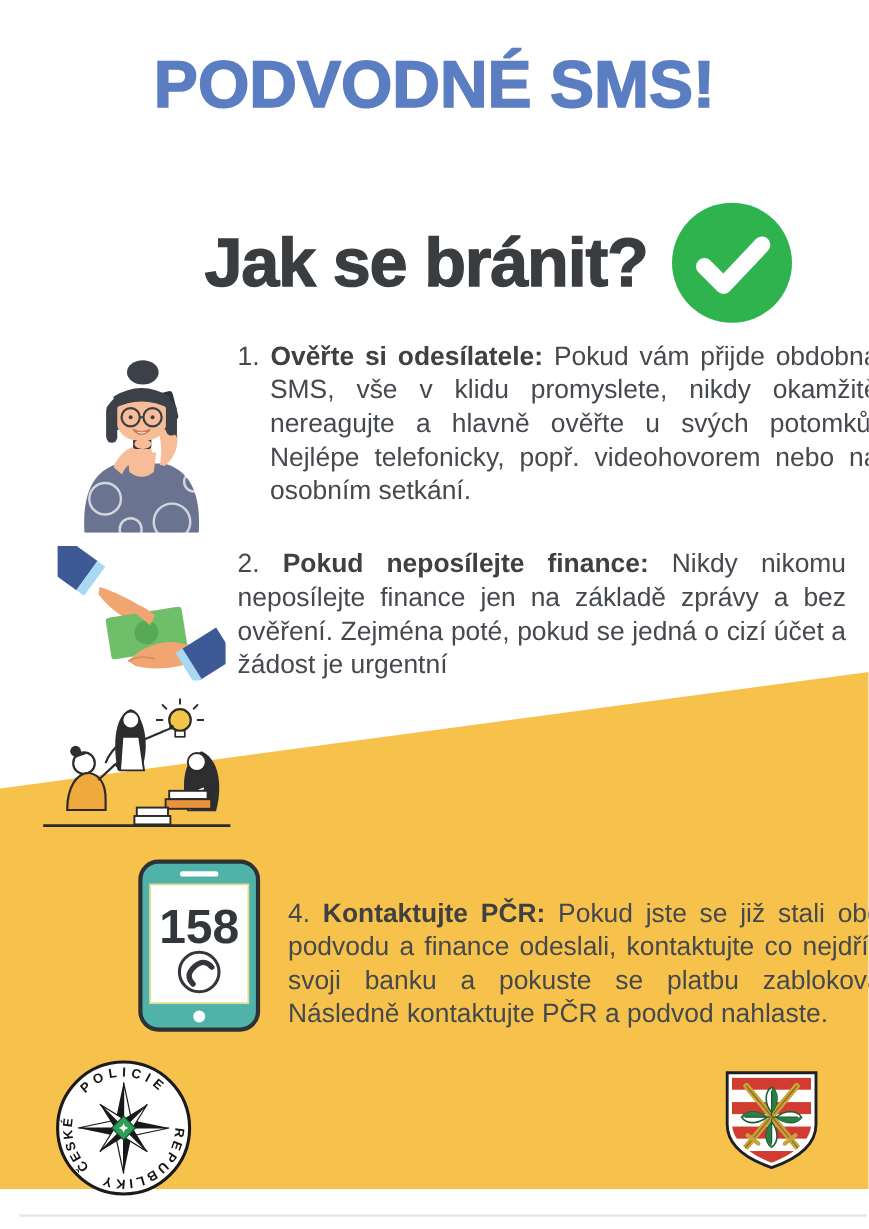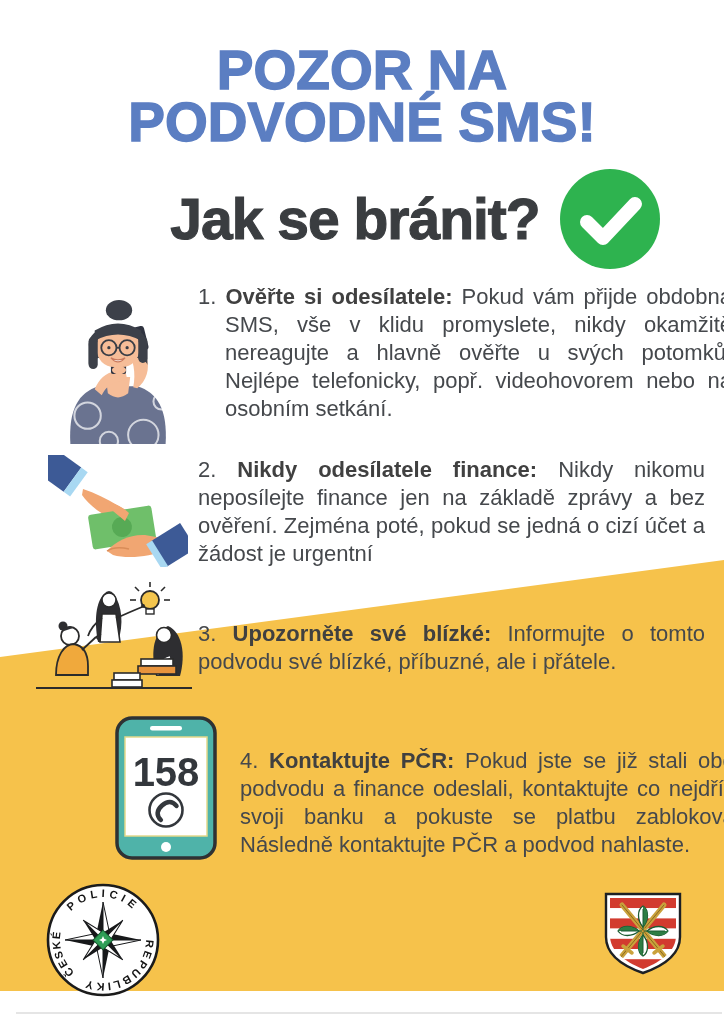--- a/index.html
+++ b/index.html
@@ -61,21 +61,20 @@
   }
 </style>
 </head>
 <body>
 
 <div class="page">
 
   <div class="yellow-bg"></div>
 
   <div class="title">
-    <div>POZOR NA</div>
     <div>PODVODNÉ SMS!</div>
   </div>
 
   <div class="subtitle">Jak se bránit?</div>
 
   <svg class="check-badge" viewBox="0 0 106 106" aria-hidden="true">
     <circle cx="53" cy="53" r="50" fill="#2eb34f"></circle>
     <path d="M30,56 L46,72 L78,38" fill="none" stroke="#ffffff" stroke-width="14" stroke-linecap="round" stroke-linejoin="round"></path>
   </svg>
 
@@ -128,21 +127,21 @@
       <path d="M62,48 C70,50 76,54 80,58 L76,66 C70,61 64,56 60,53 Z" fill="#f1a672"></path>
       <path d="M58,96 C66,86 82,79 96,80 L118,84 L116,95 C102,102 78,104 64,100 Z" fill="#f1a672"></path>
       <path d="M58,96 C64,92 72,92 80,94" fill="none" stroke="#d98c58" stroke-width="1.5"></path>
       <g transform="rotate(-32 126 90)">
         <rect x="108" y="74" width="34" height="30" fill="#3d5a96"></rect>
         <rect x="102" y="74" width="7" height="30" fill="#a8d8f2"></rect>
       </g>
     </svg>
     <p class="item-text t2">
       <span>2.</span>
-      <b>Nikdy odesílatele finance:</b>
+      <b>Pokud neposílejte finance:</b>
       <span>Nikdy nikomu neposílejte finance jen na základě zprávy a bez ověření. Zejména poté, pokud se jedná o cizí účet a žádost je urgentní</span>
     </p>
   </div>
 
   <div class="row row3">
     <svg class="illu illu-group" viewBox="0 0 168 118" aria-hidden="true">
       <g>
         <line x1="120" y1="7" x2="120" y2="2" stroke="#2b2b2b" stroke-width="1.6"></line>
         <line x1="109" y1="11" x2="105" y2="7" stroke="#2b2b2b" stroke-width="1.6"></line>
         <line x1="131" y1="11" x2="135" y2="7" stroke="#2b2b2b" stroke-width="1.6"></line>
@@ -165,25 +164,20 @@
       <path d="M66,57 l5,-3 M66,57 l4,4" stroke="#2b2b2b" stroke-width="1.6" fill="none"></path>
       <path d="M138,46 C152,52 156,74 150,96 L126,96 C120,70 124,52 138,46 Z" fill="#2e2e31"></path>
       <circle cx="134" cy="55" r="7.5" fill="#ffffff" stroke="#2b2b2b" stroke-width="1.6"></circle>
       <path d="M128,95 C128,85 132,79 140,77" stroke="#ffffff" fill="none" stroke-width="1.6"></path>
       <rect x="111" y="79" width="32" height="7" fill="#ffffff" stroke="#2b2b2b" stroke-width="1.6"></rect>
       <rect x="108" y="86" width="38" height="8" fill="#e8933c" stroke="#2b2b2b" stroke-width="1.6"></rect>
       <rect x="84" y="93" width="26" height="7" fill="#ffffff" stroke="#2b2b2b" stroke-width="1.6"></rect>
       <rect x="82" y="100" width="30" height="7" fill="#ffffff" stroke="#2b2b2b" stroke-width="1.6"></rect>
       <line x1="6" y1="108" x2="162" y2="108" stroke="#2b2b2b" stroke-width="2.2"></line>
     </svg>
-    <p class="item-text t3">
-      <span>3.</span>
-      <b>Upozorněte své blízké:</b>
-      <span>Informujte o tomto podvodu své blízké, příbuzné, ale i přátele.</span>
-    </p>
   </div>
 
   <div class="row row4">
     <svg class="illu illu-phone" viewBox="0 0 112 148" aria-hidden="true">
       <rect x="7" y="4" width="98" height="140" rx="15" fill="#4fb3a9" stroke="#2e3234" stroke-width="3.5"></rect>
       <rect x="40" y="12" width="32" height="4.5" rx="2.2" fill="#ffffff"></rect>
       <rect x="15" y="23" width="82" height="99" fill="#ffffff" stroke="#e3d98b" stroke-width="1.5"></rect>
       <text class="phone-number-text" x="56" y="72" text-anchor="middle">158</text>
       <circle cx="56" cy="96" r="16.5" fill="none" stroke="#33373c" stroke-width="2.6"></circle>
       <g transform="rotate(-42 56 96)">

